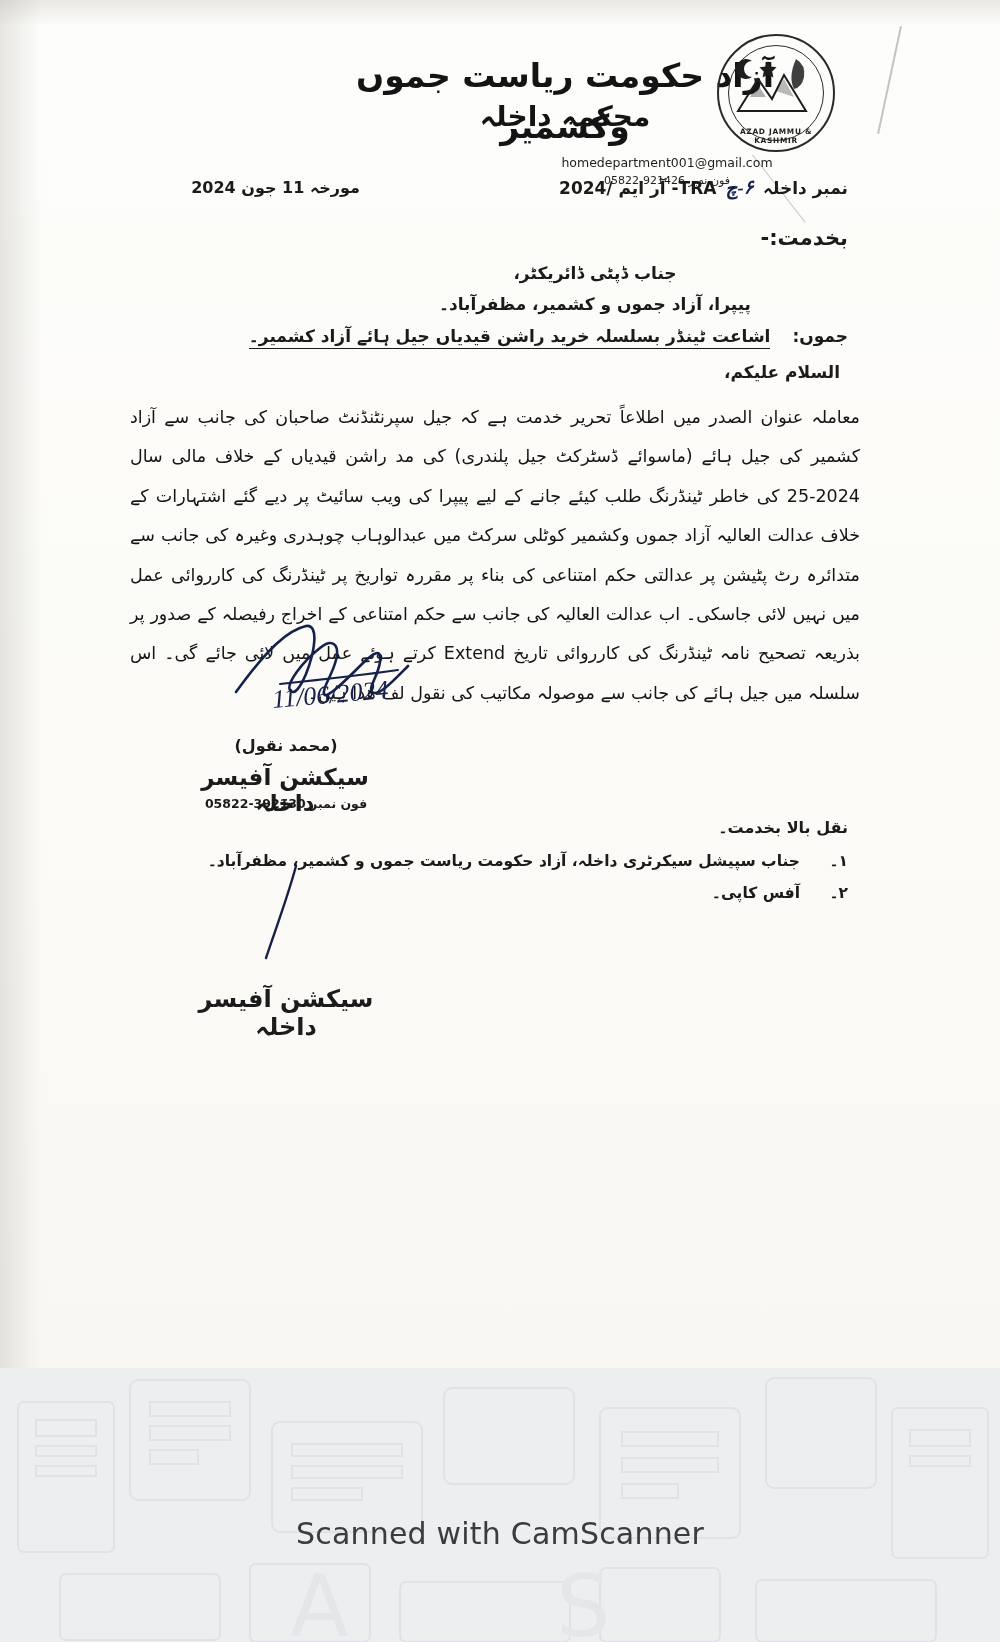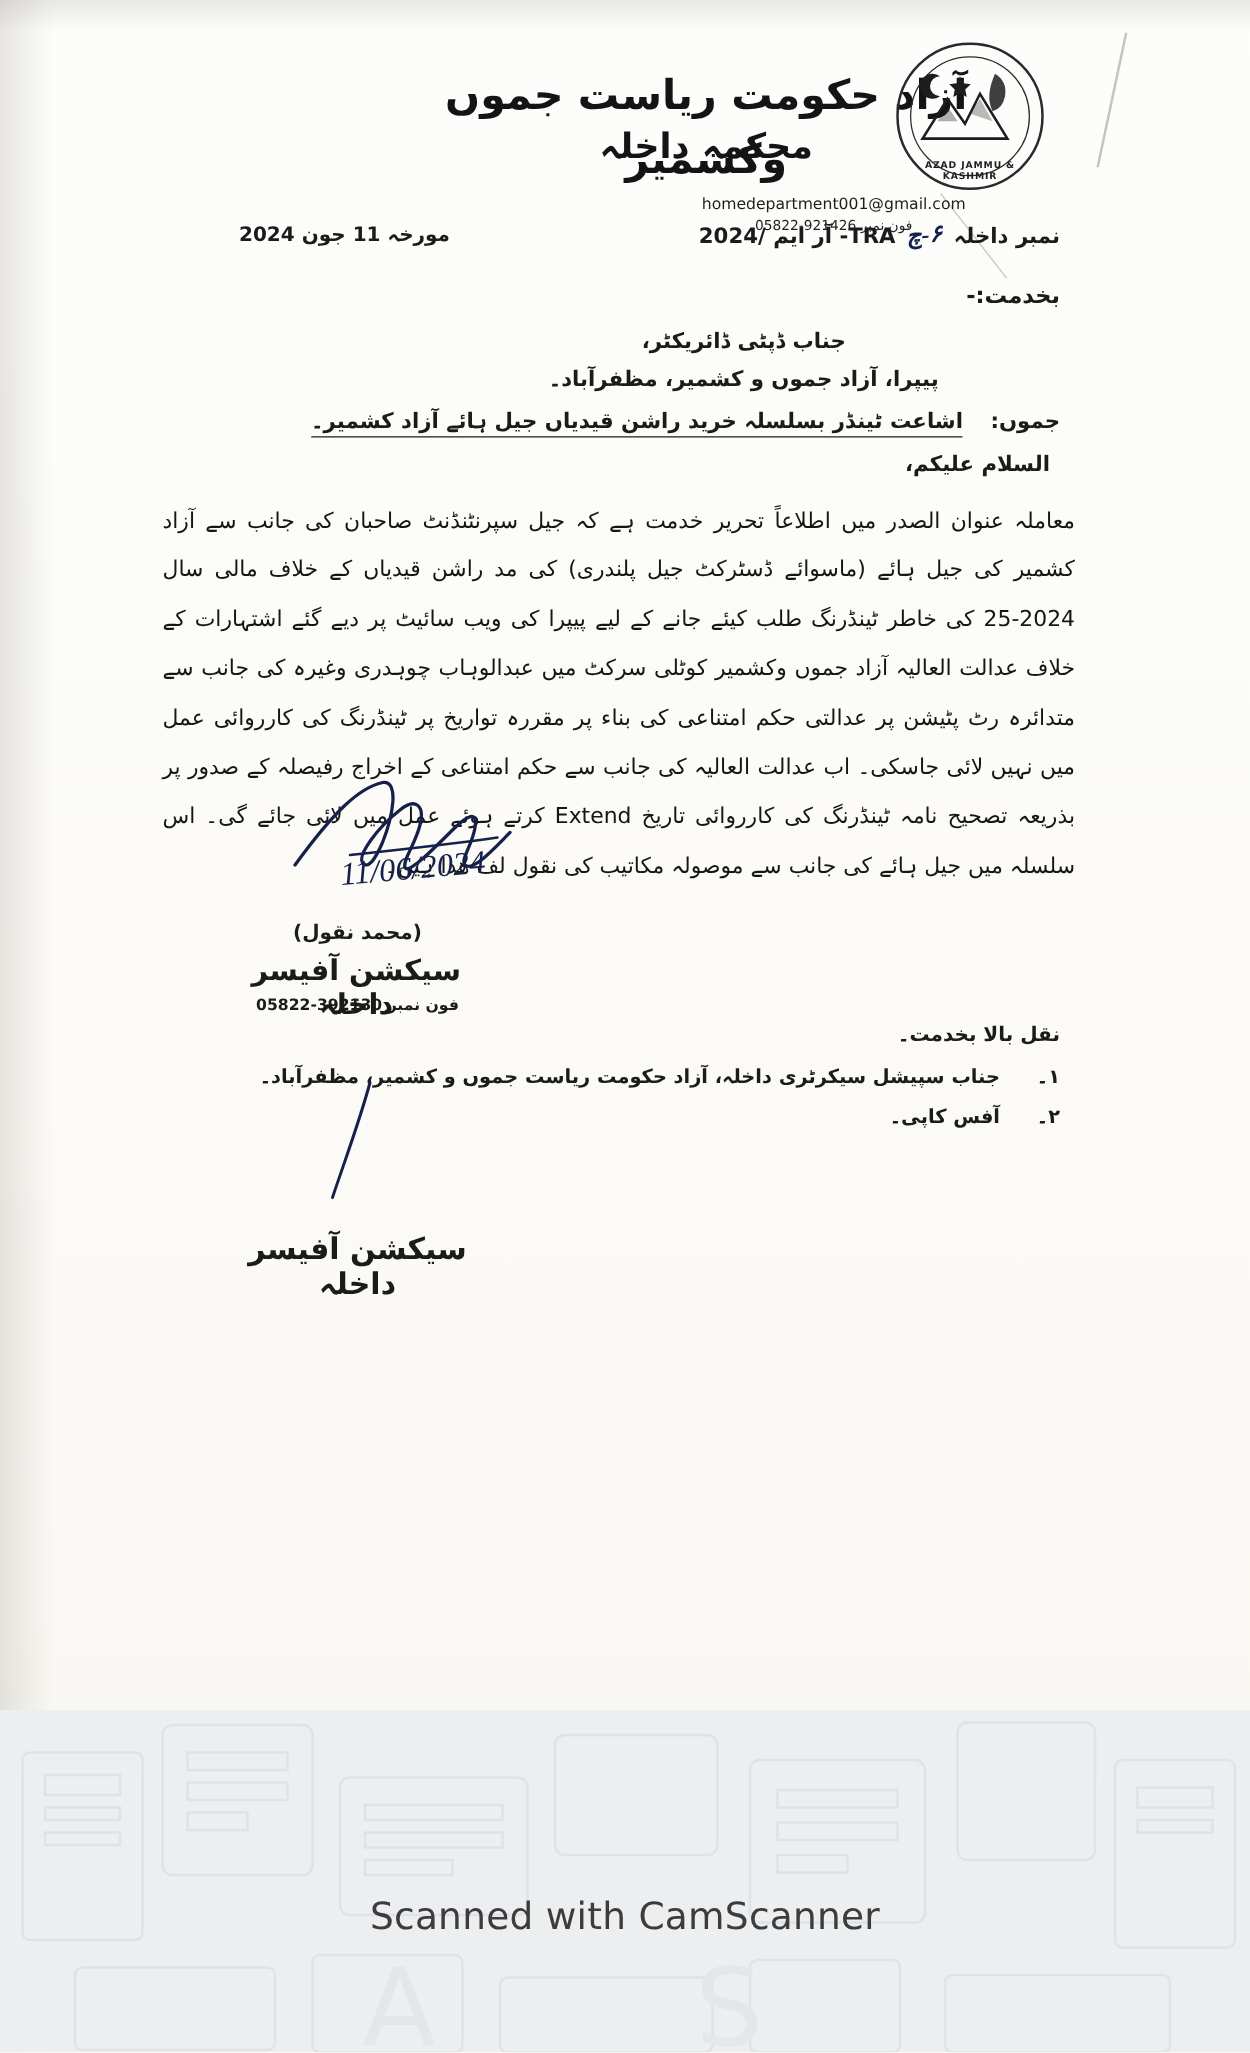--- a/index.html
+++ b/index.html
@@ -156,21 +156,21 @@
     top: 2px;
     font-size: 16px;
     font-weight: 600;
     white-space: nowrap;
   }
 
   .bakhidmat {
     position: absolute;
     top: 226px;
     right: 152px;
-    font-size: 18px;
+    font-size: 21px;
     font-weight: 600;
     direction: rtl;
   }
 
   
   .addressee {
     position: absolute;
     top: 258px;
     right: 190px;
     width: 430px;

